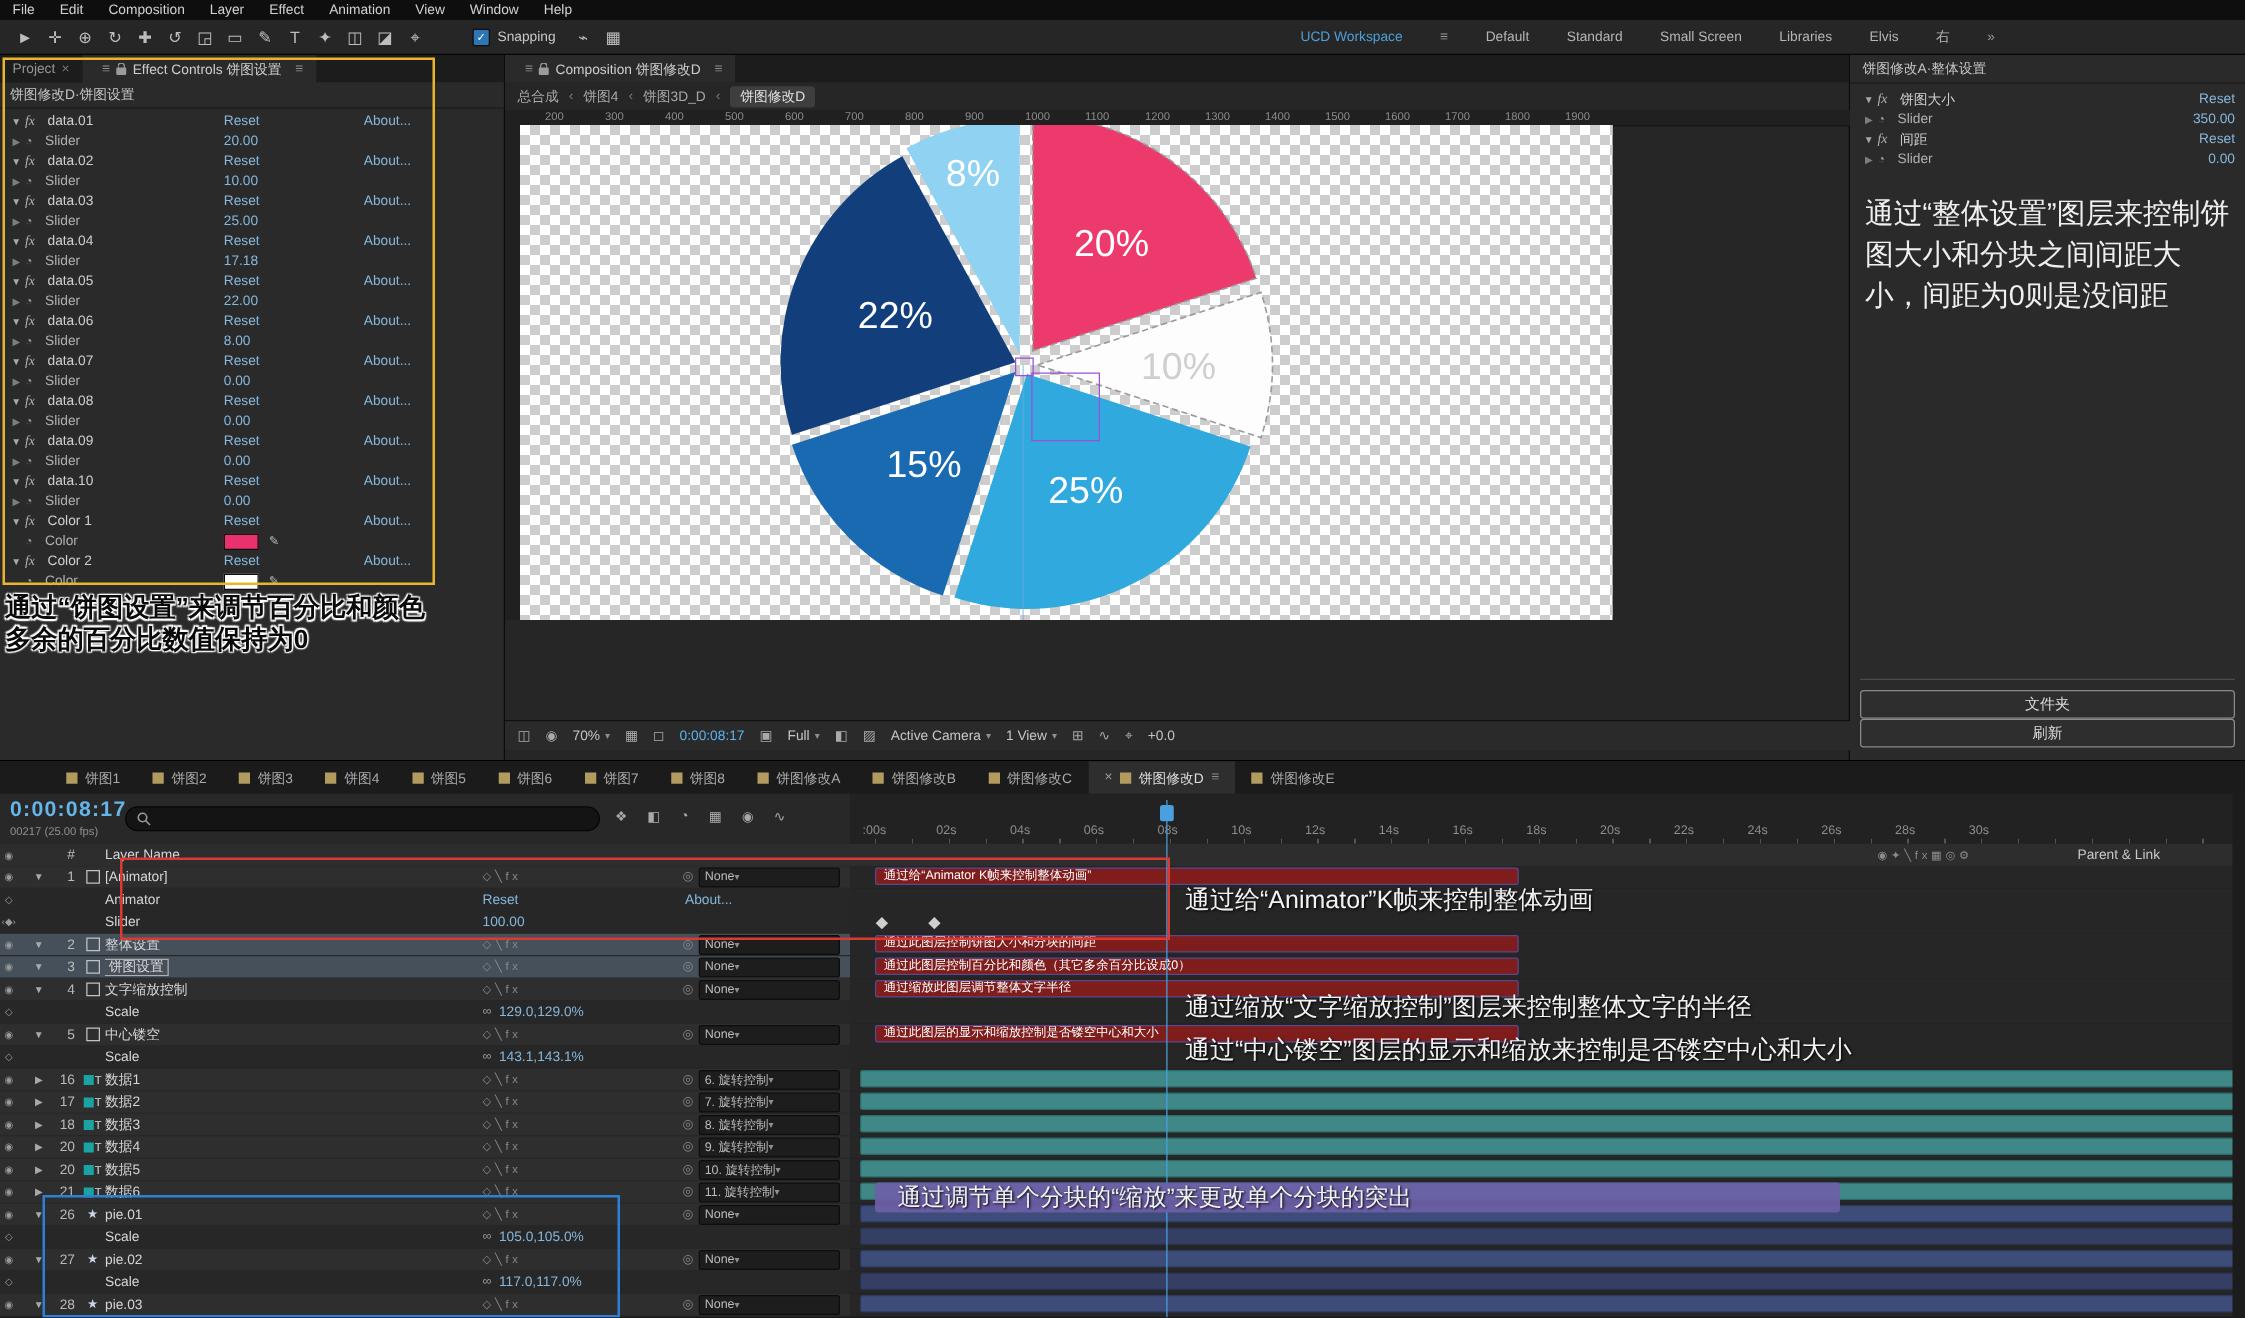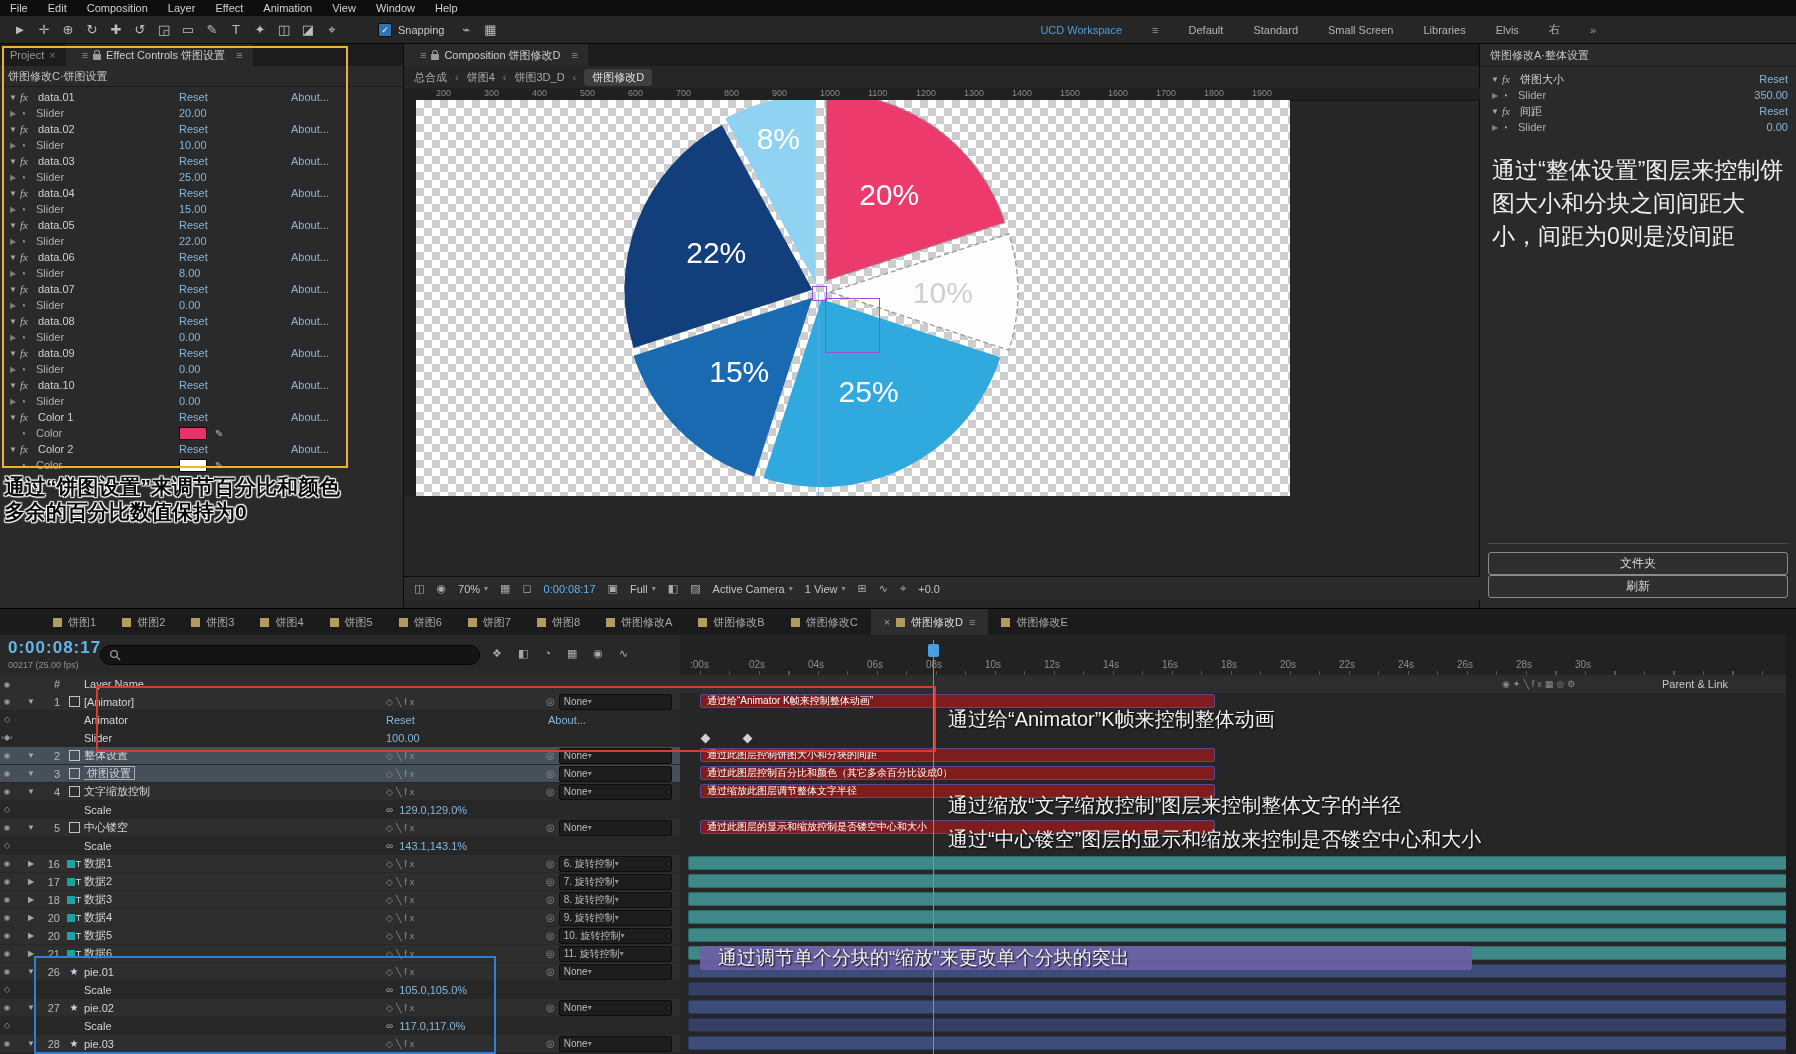--- a/index.html
+++ b/index.html
@@ -214,21 +214,21 @@
       <span>Project</span>
       <span style="color:#777;">×</span>
     </div>
     <div class="ptab active">
       <span class="pmenu">≡</span>
       <span class="lock"></span>
       <span>Effect Controls 饼图设置</span>
       <span class="pmenu">≡</span>
     </div>
   </div>
-  <div id="left-title">饼图修改C·饼图设置</div>
+  <div id="left-title">饼图修改D·饼图设置</div>
   <div id="effects-list">
       <div class="fx-row">
         <span class="c-tri">▼</span>
         <span class="c-fx">fx</span>
         <span class="c-ename">data.01</span>
         <span class="c-reset link">Reset</span>
         <span class="c-about link">About...</span>
       </div>
       <div class="fx-row">
         <span class="c-tri dim">▶</span>
@@ -266,21 +266,21 @@
         <span class="c-tri">▼</span>
         <span class="c-fx">fx</span>
         <span class="c-ename">data.04</span>
         <span class="c-reset link">Reset</span>
         <span class="c-about link">About...</span>
       </div>
       <div class="fx-row">
         <span class="c-tri dim">▶</span>
         <span class="c-watch">◔</span>
         <span class="c-ename dim">Slider</span>
-        <span class="c-value">15.00</span>
+        <span class="c-value">17.18</span>
       </div>
       <div class="fx-row">
         <span class="c-tri">▼</span>
         <span class="c-fx">fx</span>
         <span class="c-ename">data.05</span>
         <span class="c-reset link">Reset</span>
         <span class="c-about link">About...</span>
       </div>
       <div class="fx-row">
         <span class="c-tri dim">▶</span>

